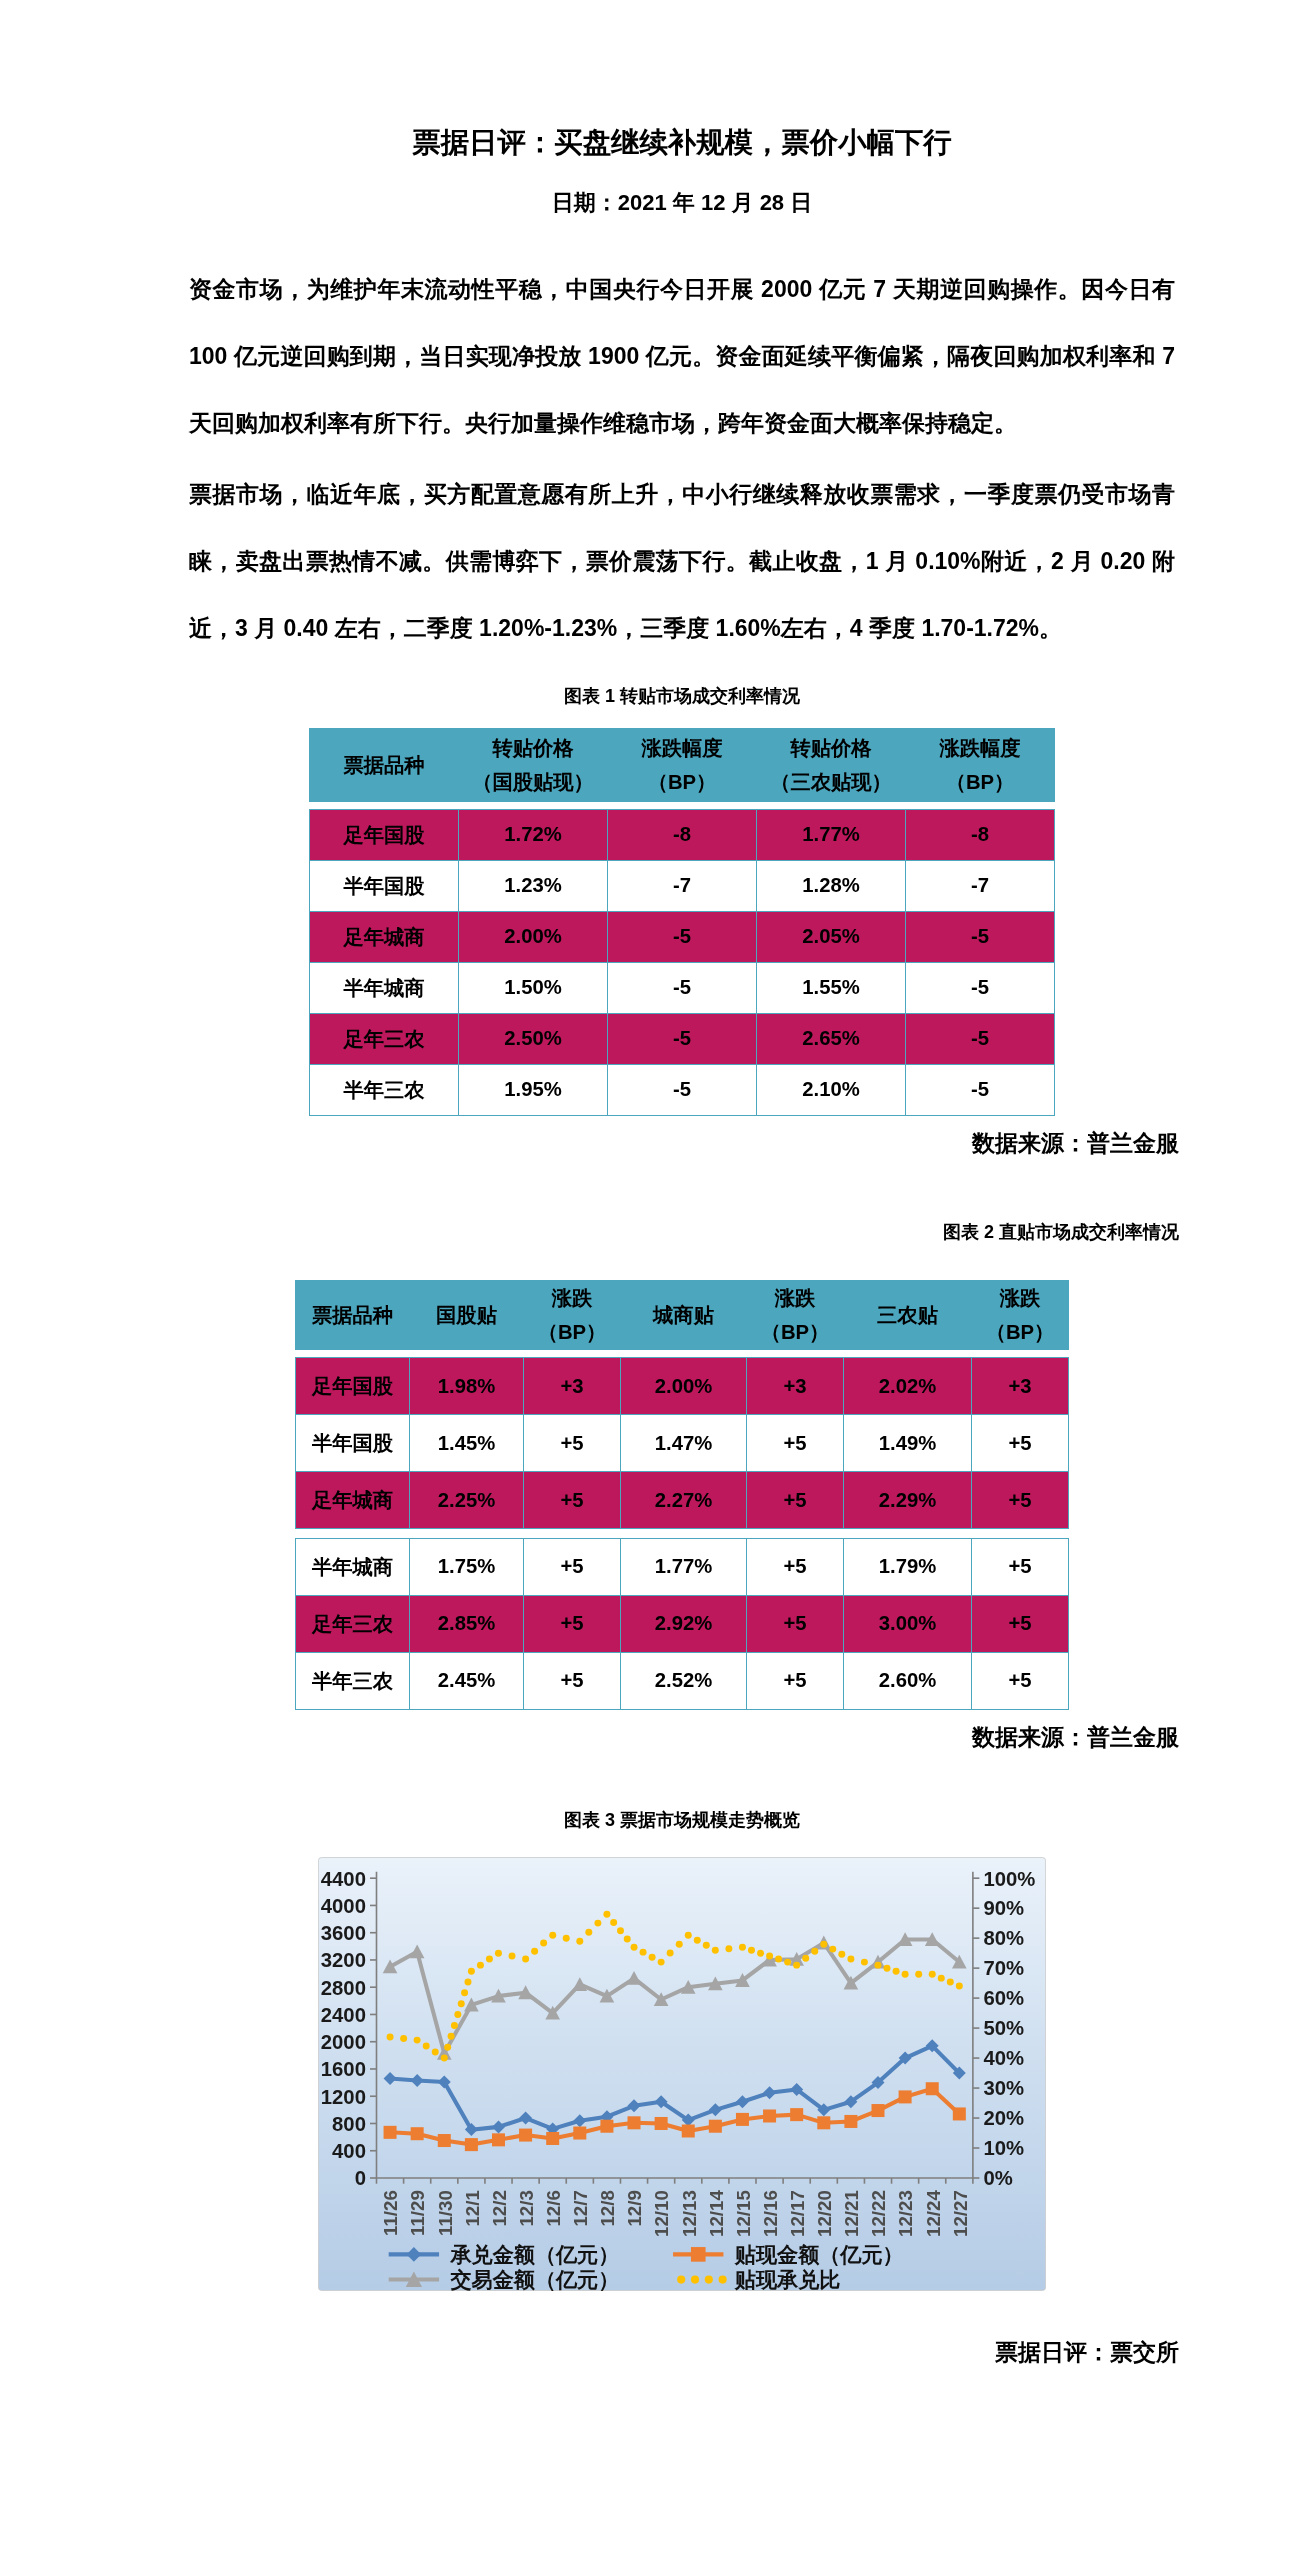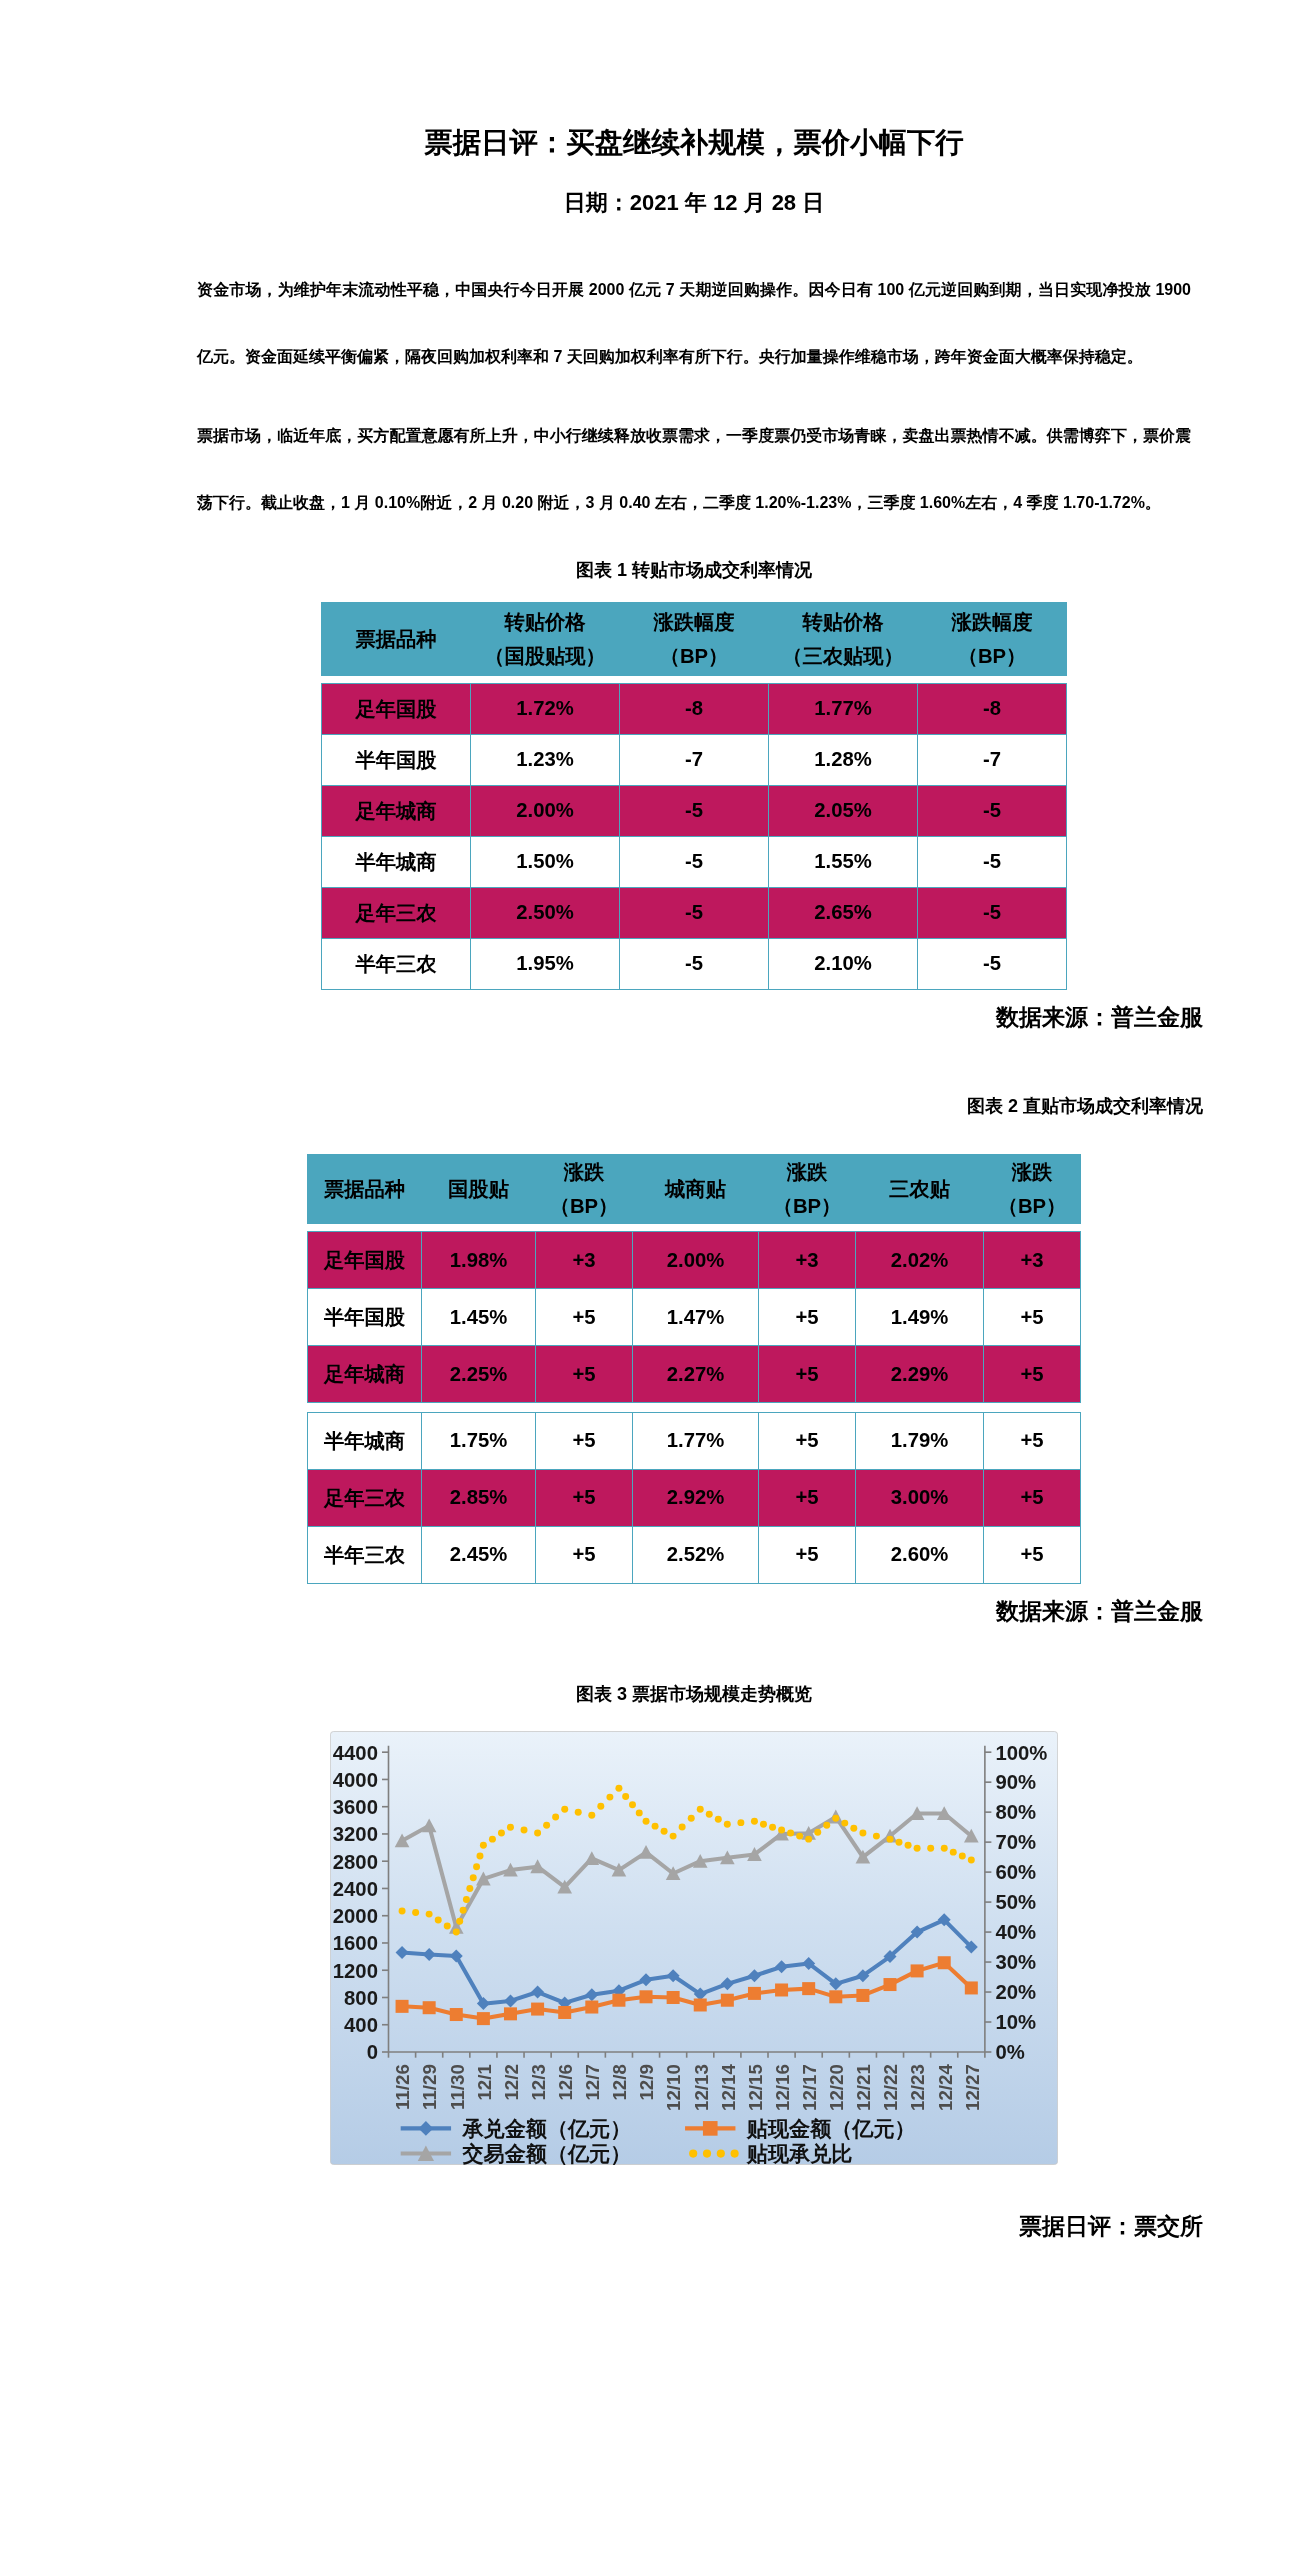--- a/index.html
+++ b/index.html
@@ -1,24 +1,24 @@
 <!DOCTYPE html>
 <html style="font-size:13px"><head>
 <meta charset="utf-8">
 <style>
   * { box-sizing: border-box; }
   html,body { margin:0; padding:0; }
   body {
     width:1289px; height:2576px; background:#ffffff; overflow:hidden;
     font-family:"Liberation Sans","DejaVu Sans",sans-serif; color:#000;
   }
-  .page { width:1289px; height:2576px; padding:128px 86px 0 185px; }
+  .page { width:1289px; height:2576px; padding:128px 110px 0 185px; }
   .doc-title { margin:0 0 36px 0; font-size:28.4px; font-weight:bold; text-align:center; line-height:1; }
   .doc-date  { margin:0 0 42px 0; font-size:22px; font-weight:bold; text-align:center; line-height:1; }
-  .para { margin:12px; font-size:16px; font-weight:600; line-height:67px; text-align:justify; }
+  .para { margin:4px; font-size:23px; font-weight:600; line-height:67px; text-align:justify; }
   .para b { font-weight:900; }
   .figcap { margin:18px 0 14.6px 0; font-size:18px; font-weight:bold; text-align:center; line-height:32.5px; }
   .figcap.c2 { margin:61px 0 32px 0;text-align:right; }
   .figcap.c3 { margin:55px 0 21px 0; }
   table.rates { border-collapse:collapse; margin:2px auto; table-layout:fixed; }
   table.rates th, table.rates td {
     border:1.6px solid #4BA6BE; text-align:center; vertical-align:middle;
     font-weight:bold; padding:0;
   }
   table.rates th { background:#4BA6BE; font-size:20.3px; line-height:34px; }

